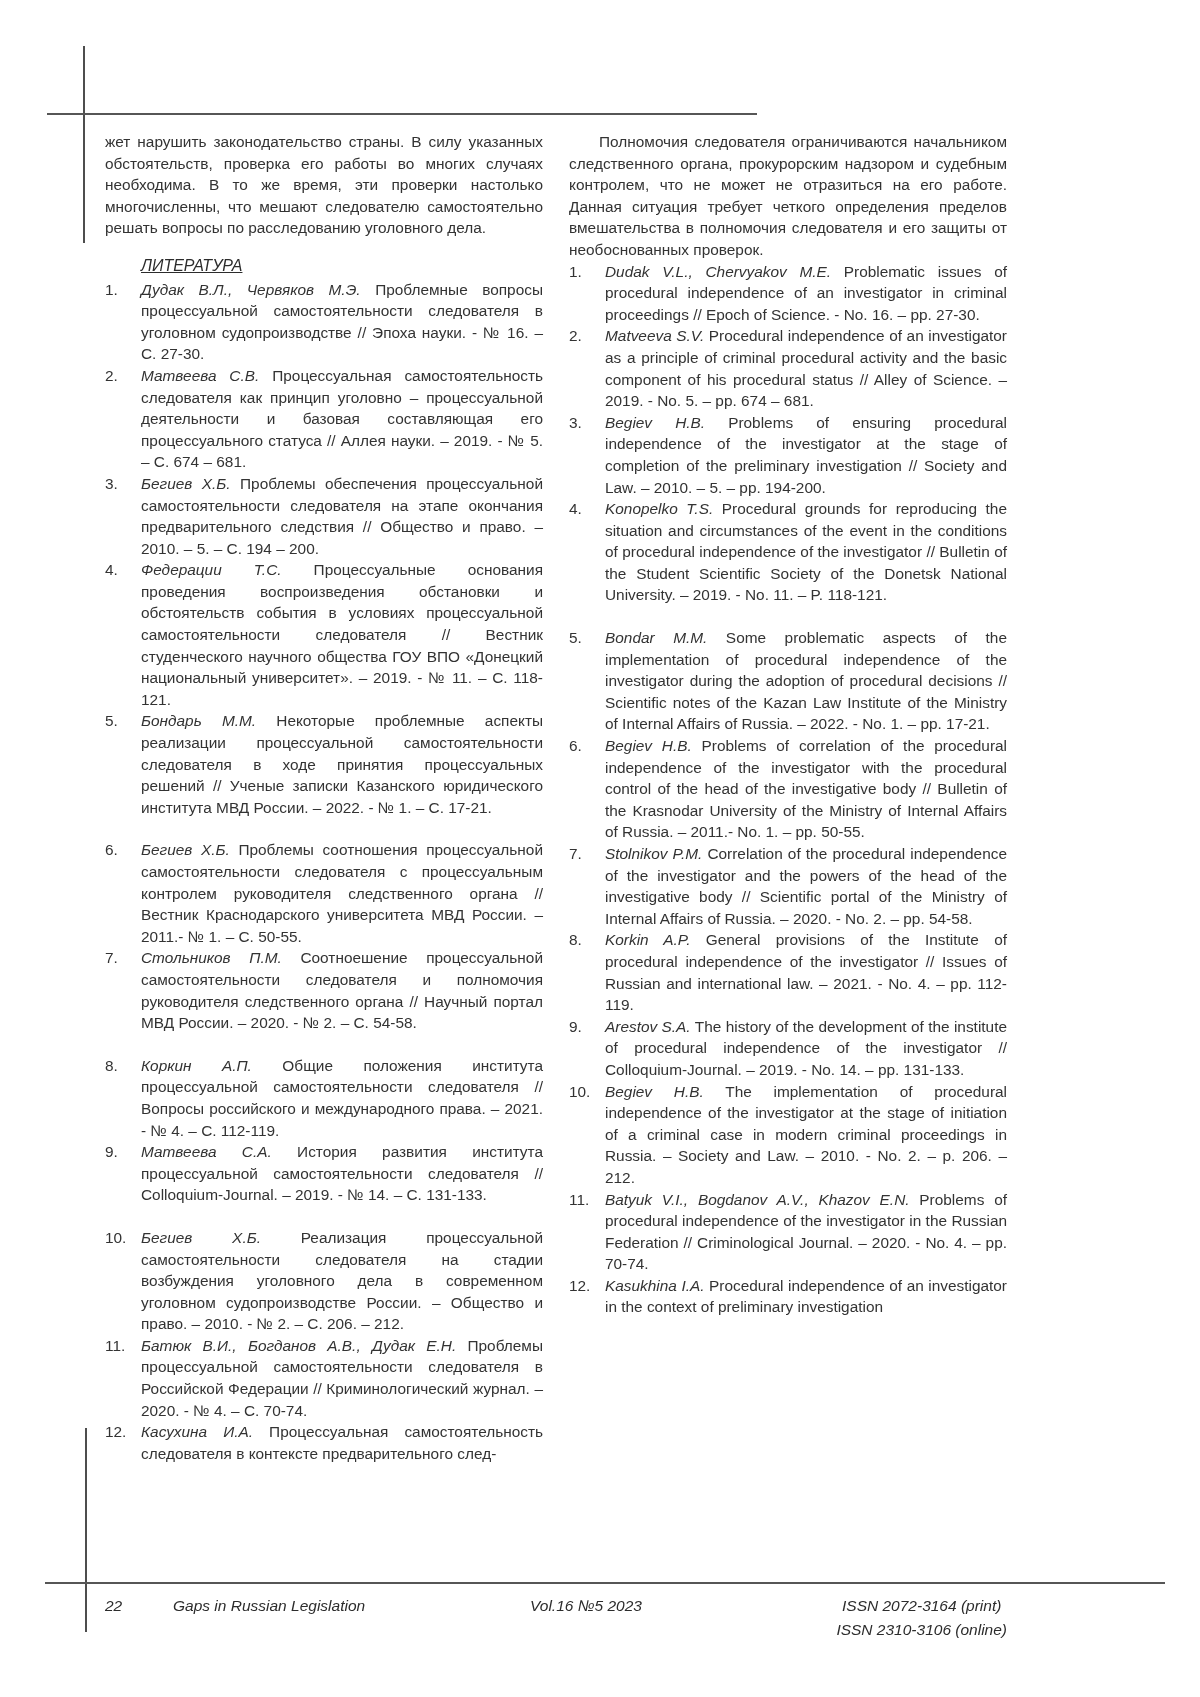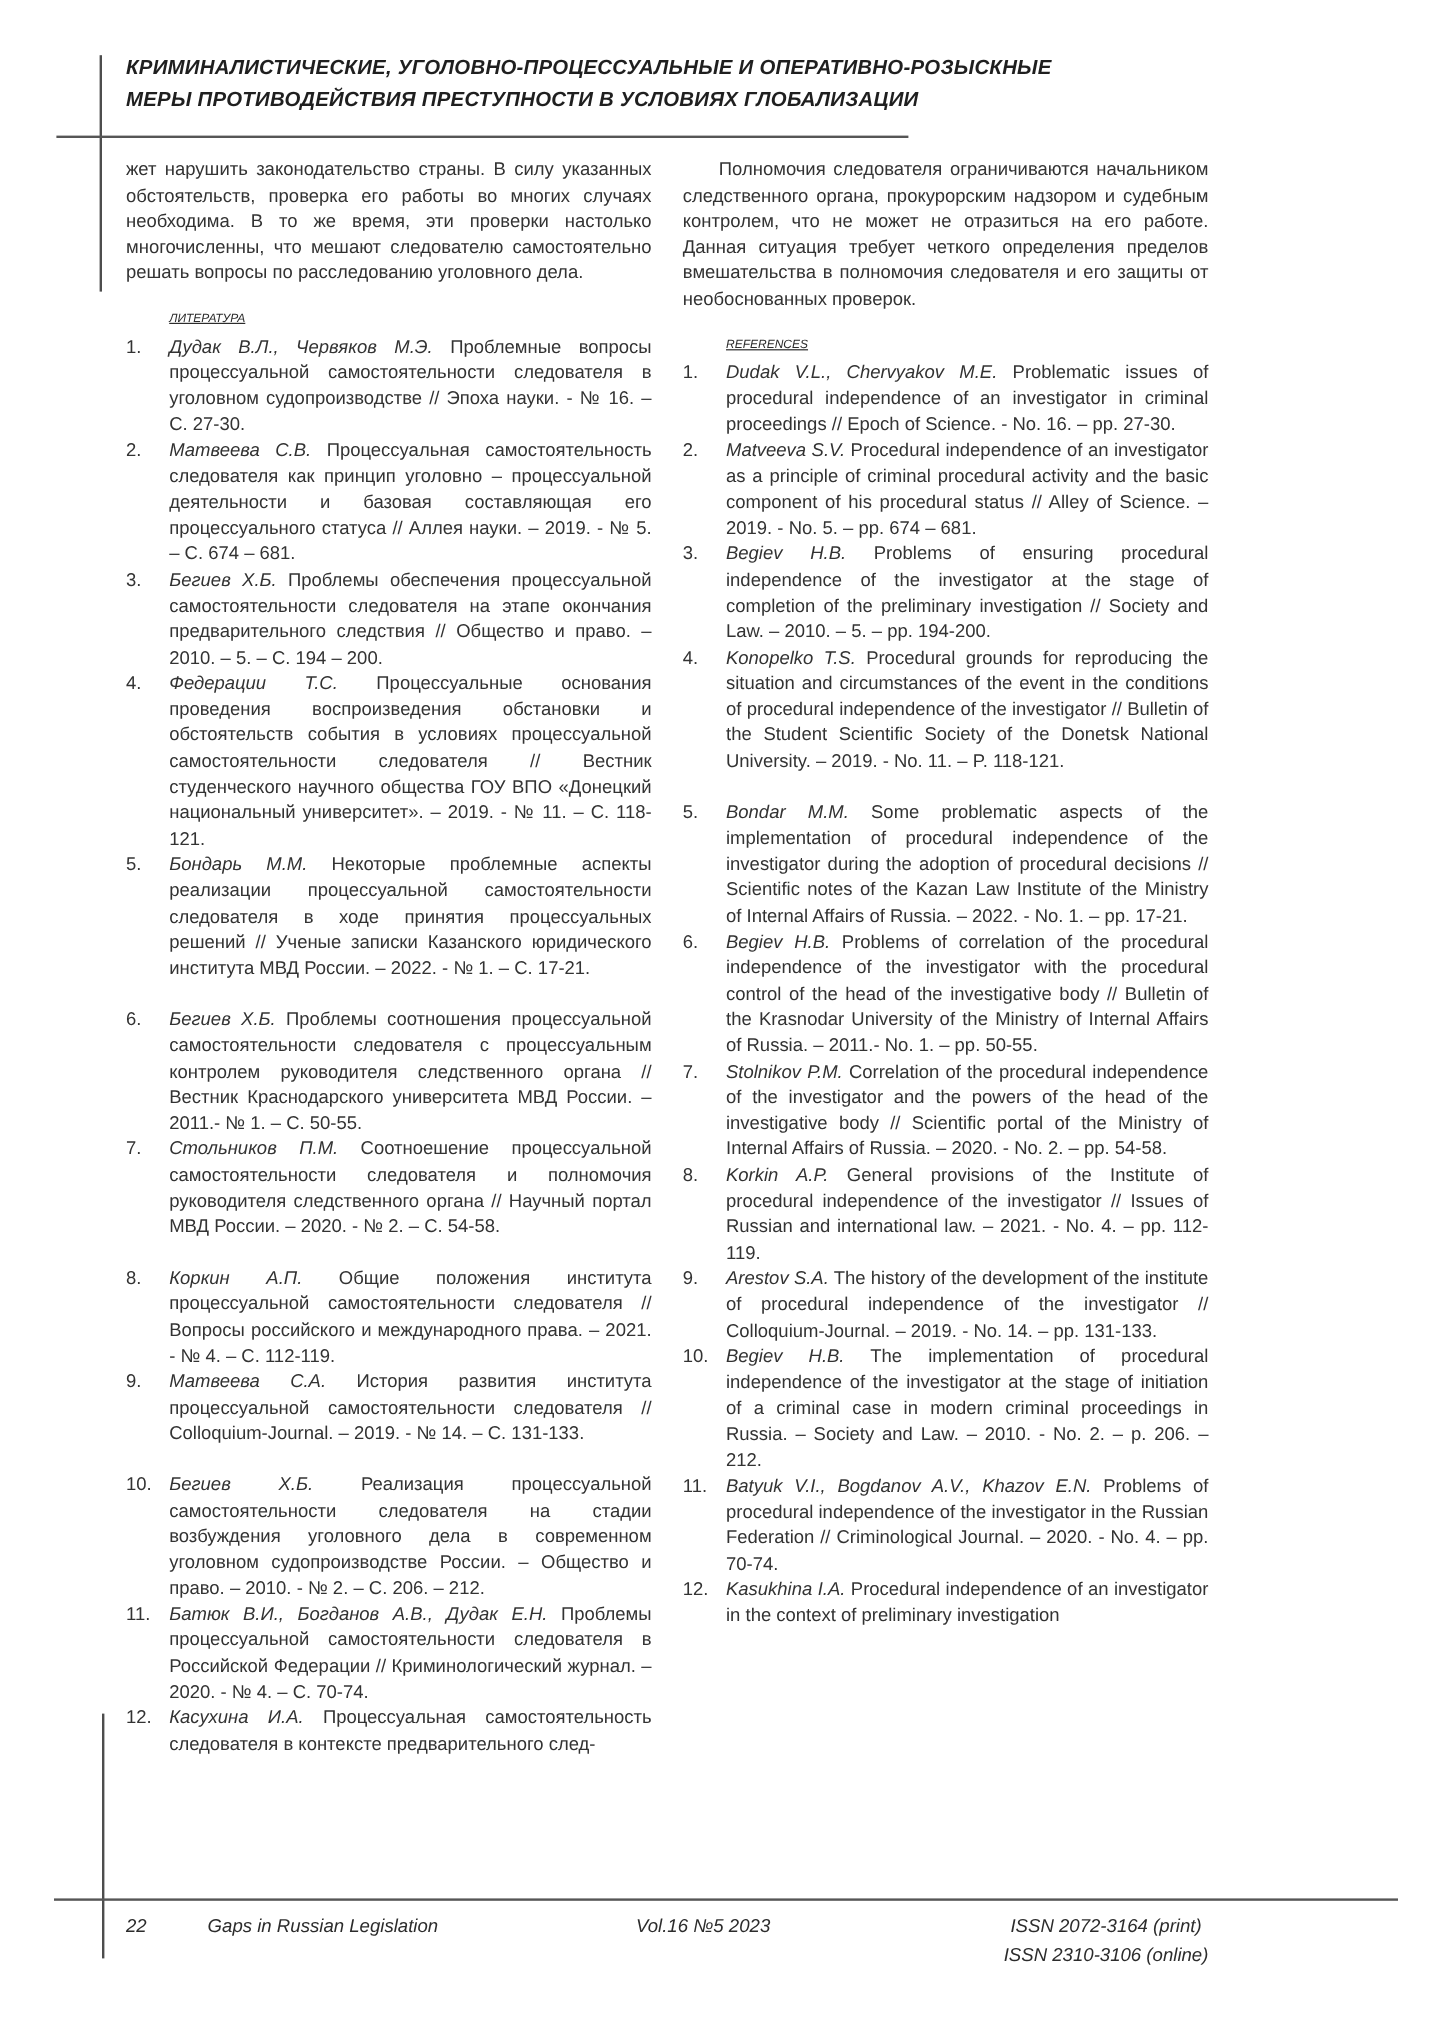--- a/index.html
+++ b/index.html
@@ -28,21 +28,21 @@
   .columns {
     position:absolute; left:105px; top:131px; width:902px;
     display:flex; gap:26px;
     font-size:15.4px; line-height:21.6px;
   }
   .col { width:438px; }
   .intro { margin:0; text-align:justify; }
   .intro.indent-first { text-indent:30px; }
   .list-heading {
     margin:16px 0 2px 36px;
-    font-size:10px; font-weight:normal;
+    font-size:16px; font-weight:normal;
     font-style:italic; text-decoration:underline;
     color:#2c2c2c;
   }
   ol.ref-list { list-style:none; margin:0; padding:0; }
   .ref-item { display:flex; margin:0; }
   .ref-item.gap-before { margin-top:21px; }
   .ref-num { flex:0 0 36px; }
   .ref-body { flex:1; text-align:justify; }
   .ref-author { font-style:italic; }
 
@@ -58,24 +58,20 @@
 </head>
 <body>
 
 <div class="page">
 
   <div class="vline vline-top"></div>
   <div class="vline vline-bottom"></div>
   <div class="hrule hrule-header"></div>
   <div class="hrule hrule-footer"></div>
 
-  <header class="running-head">
-    <div>КРИМИНАЛИСТИЧЕСКИЕ, УГОЛОВНО-ПРОЦЕССУАЛЬНЫЕ И ОПЕРАТИВНО-РОЗЫСКНЫЕ</div>
-    <div>МЕРЫ ПРОТИВОДЕЙСТВИЯ ПРЕСТУПНОСТИ В УСЛОВИЯХ ГЛОБАЛИЗАЦИИ</div>
-  </header>
 
   <main class="columns">
     <section class="col">
       <p class="intro">жет нарушить законодательство страны. В силу указанных обстоятельств, проверка его работы во многих случаях необходима. В то же время, эти проверки настолько многочисленны, что мешают следователю самостоятельно решать вопросы по расследованию уголовного дела.</p>
       <h3 class="list-heading">ЛИТЕРАТУРА</h3>
       <ol class="ref-list">
           <li class="ref-item">
             <span class="ref-num">1.</span>
             <span class="ref-body"><i class="ref-author">Дудак В.Л., Червяков М.Э.</i> Проблемные вопросы процессуальной самостоятельности следователя в уголовном судопроизводстве // Эпоха науки. - № 16. – С. 27-30.</span>
           </li>
@@ -121,21 +117,20 @@
           </li>
           <li class="ref-item">
             <span class="ref-num">12.</span>
             <span class="ref-body"><i class="ref-author">Касухина И.А.</i> Процессуальная самостоятельность следователя в контексте предварительного след-</span>
           </li>
         </ol>
     </section>
 
     <section class="col">
       <p class="intro indent-first">Полномочия следователя ограничиваются начальником следственного органа, прокурорским надзором и судебным контролем, что не может не отразиться на его работе. Данная ситуация требует четкого определения пределов вмешательства в полномочия следователя и его защиты от необоснованных проверок.</p>
-      <h3 class="list-heading">REFERENCES</h3>
       <ol class="ref-list">
           <li class="ref-item">
             <span class="ref-num">1.</span>
             <span class="ref-body"><i class="ref-author">Dudak V.L., Chervyakov M.E.</i> Problematic issues of procedural independence of an investigator in criminal proceedings // Epoch of Science. - No. 16. – pp. 27-30.</span>
           </li>
           <li class="ref-item">
             <span class="ref-num">2.</span>
             <span class="ref-body"><i class="ref-author">Matveeva S.V.</i> Procedural independence of an investigator as a principle of criminal procedural activity and the basic component of his procedural status // Alley of Science. – 2019. - No. 5. – pp. 674 – 681.</span>
           </li>
           <li class="ref-item">

